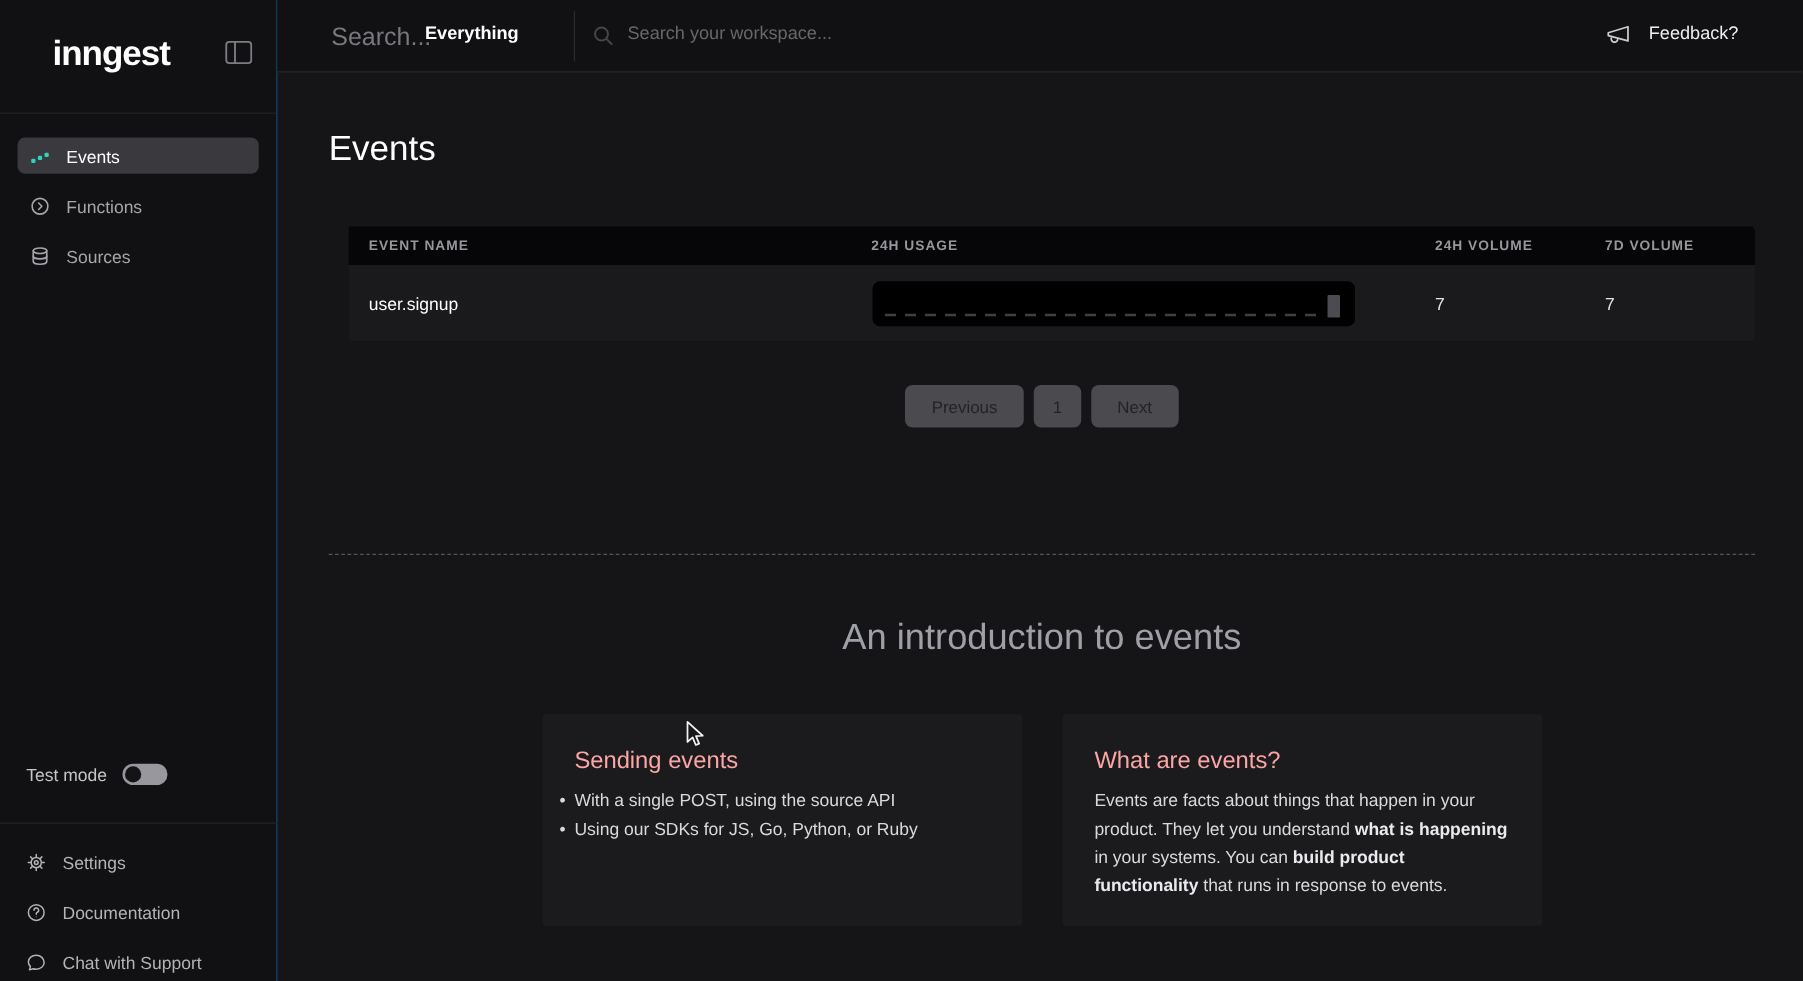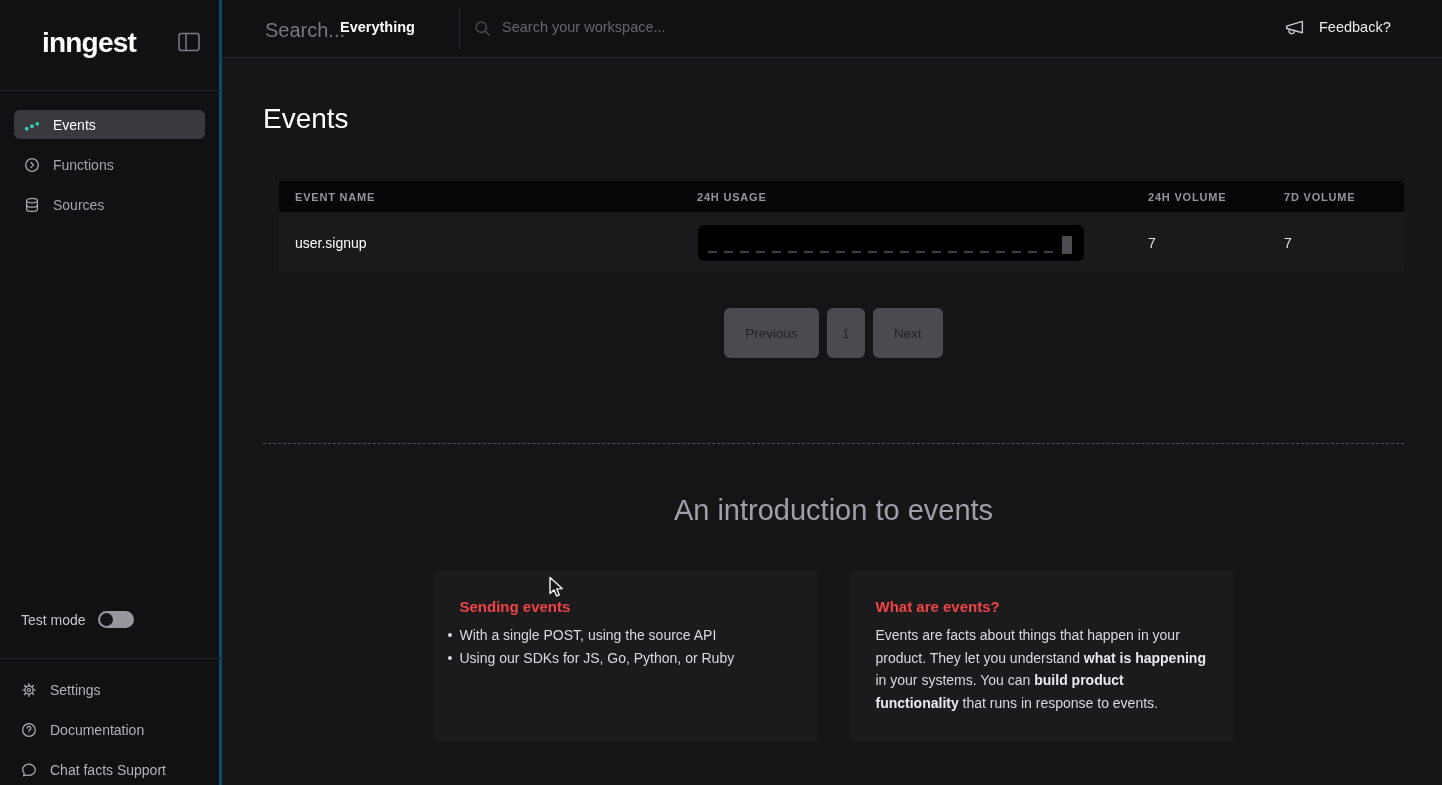--- a/index.html
+++ b/index.html
@@ -7,21 +7,21 @@
   body {
     position:relative; overflow:hidden;
     background:#151517;
     font-family:"Liberation Sans", sans-serif;
     -webkit-font-smoothing:antialiased;
   }
   svg { display:block; }
 
   
   .sidebar { position:absolute; left:0; top:0; width:222px; height:785px;
-    background:#111113; border-right:3px solid #0c4a6e; }
+    background:#111113; border-right:1px solid #0c4a6e; }
   .logo-row { position:relative; height:91px; border-bottom:1px solid #232327; }
   .logo { position:absolute; left:42px; top:27px; font-size:28px; font-weight:700;
     color:#ffffff; letter-spacing:-0.8px; }
   .panel-btn { position:absolute; right:19px; top:32px; width:22px; height:20px;
     cursor:pointer; }
   .nav { padding:19px 14px 0 14px; }
   .nav-item { display:flex; align-items:center; gap:13px; height:29px; padding:0 10px;
     border-radius:6px; color:#a6a6ab; font-size:14px; margin-bottom:11px; cursor:pointer; }
   .nav-item.active { background:#39393e; color:#ffffff; }
   .testmode { position:absolute; left:21px; top:611px; display:flex; align-items:center;
@@ -69,35 +69,35 @@
   .spark { width:386px; height:36px; margin-left:1px; background:#000000;
     border-radius:6px; position:relative; }
   .spark .dash { position:absolute; left:10px; right:24px; bottom:8px; height:2px;
     background:repeating-linear-gradient(90deg,#3f3f45 0 9px,transparent 9px 16px); }
   .spark .bar { position:absolute; right:12px; bottom:7px; width:10px; height:18px;
     background:#4b4b51; border-radius:1px; }
 
   .pagination { position:absolute; left:41px; top:250px; width:1141px; display:flex;
     justify-content:center; gap:8px; }
   .pg-btn { background:#4a4a4f; color:#232327; font-size:13.5px; font-weight:500;
-    border:none; border-radius:6px; height:50px; padding:0 21px; cursor:pointer;
+    border:none; border-radius:6px; height:34px; padding:0 21px; cursor:pointer;
     font-family:inherit; }
   .pg-num { padding:0; width:38px; }
 
   .divider-dashed { position:absolute; left:41px; top:385px; width:1141px; height:0;
     border-top:1px dashed #53535a; }
 
   .intro-heading { position:absolute; top:436px; left:41px; width:1141px;
     text-align:center; font-size:29px; font-weight:400; color:#9fa0a7; }
 
   .cards { position:absolute; top:513px; left:41px; width:1141px; display:flex;
     justify-content:center; gap:32px; }
   .card { width:384px; height:170px; background:#1b1b1e; border-radius:3px;
     padding:27px 26px 0 26px; }
-  .card h3 { font-size:15px; font-weight:700; color:#ef4444; margin-bottom:9px; }
+  .card h3 { font-size:19px; font-weight:400; color:#fca5a5; margin-bottom:9px; }
   .card ul { list-style:none; }
   .card li { position:relative; font-size:14px; line-height:22.5px; color:#dadade; }
   .card li::before { content:"•"; position:absolute; left:-12px; color:#dadade; }
   .card a { color:#dadade; cursor:pointer; }
   .card p { font-size:14px; line-height:22.5px; color:#dadade; }
   .card p strong { font-weight:700; color:#eaeaee; }
 
   .cursor { position:absolute; left:548px; top:576px; z-index:99; pointer-events:none; }
 </style>
 </head>
@@ -175,21 +175,21 @@
         </svg>
       </span>
       <span>Documentation</span>
     </div>
     <div class="footer-item">
       <span>
         <svg width="16" height="16" viewBox="0 0 16 16" fill="none" stroke="#b3b3b8" stroke-width="1.2" stroke-linejoin="round">
           <path d="M8 2.1c-3.5 0-6.3 2.4-6.3 5.4 0 1.4.6 2.6 1.6 3.6l-.7 2.8 2.9-.9c.8.25 1.6.4 2.5.4 3.5 0 6.3-2.4 6.3-5.4S11.5 2.1 8 2.1z"></path>
         </svg>
       </span>
-      <span>Chat facts Support</span>
+      <span>Chat with Support</span>
     </div>
   </div>
 </div>
 
 <div class="topbar">
   <span class="tb-search-label">Search...</span>
   <span class="tb-scope">Everything</span>
   <span class="tb-divider"></span>
   <span class="tb-search-icon">
     <svg width="17" height="17" viewBox="0 0 17 17" fill="none" stroke="#46464b" stroke-width="1.6" stroke-linecap="round">

